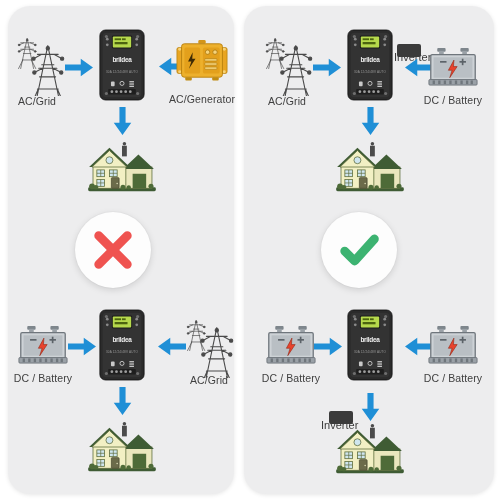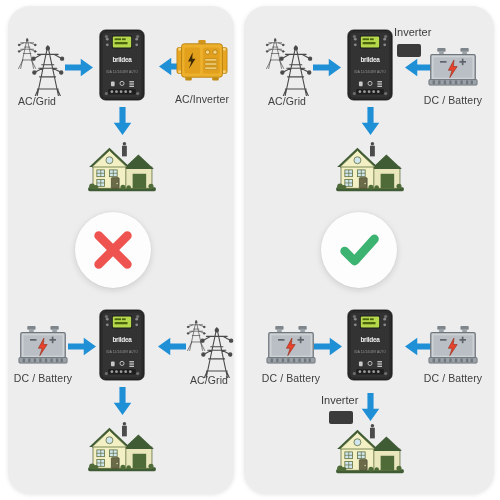--- a/index.html
+++ b/index.html
@@ -40,21 +40,21 @@
     border-radius:50%;
     background:#fdfdfd;
     box-shadow:0 2px 7px rgba(0,0,0,0.13), 0 0 0 1px rgba(0,0,0,0.02);
     display:flex;align-items:center;justify-content:center;
   }
   #badge-cross{left:75px; top:212px; width:76px;height:76px;}
   #badge-check{left:321px;top:212px; width:76px;height:76px;}
 
   
   .inv-label{
-    position:absolute;font-size:11px;color:#3a3a3a;white-space:nowrap;
+    position:absolute;font-size:11px;color:#3a3a3a;white-space:nowrap;margin-top:25px;
   }
   .inv-box{
     position:absolute;width:24px;height:13px;
     background:#3b3b3b;border-radius:2px;
   }
   .svgwrap{display:block;}
 </style>
 </head>
 <body>
 
@@ -283,21 +283,21 @@
     <svg class="svgwrap" width="30" height="21">
         <use href="#sym-arrow-left"></use>
       </svg>
   </div>
 
   <div class="node" style="left:176px;top:39px;">
     <svg class="svgwrap" width="52" height="43">
         <use href="#sym-generator"></use>
       </svg>
   </div>
-  <div class="cap" style="left:137px;top:93px;">AC/Inverter</div>
+  <div class="cap" style="left:137px;top:93px;">AC/Generator</div>
 
   <div class="arrow" style="left:112px;top:106px;">
     <svg class="svgwrap" width="21" height="30">
         <use href="#sym-arrow-down"></use>
       </svg>
   </div>
 
   <div class="node" style="left:86px;top:138px;">
     <svg class="svgwrap" width="72" height="58">
         <use href="#sym-house"></use>

